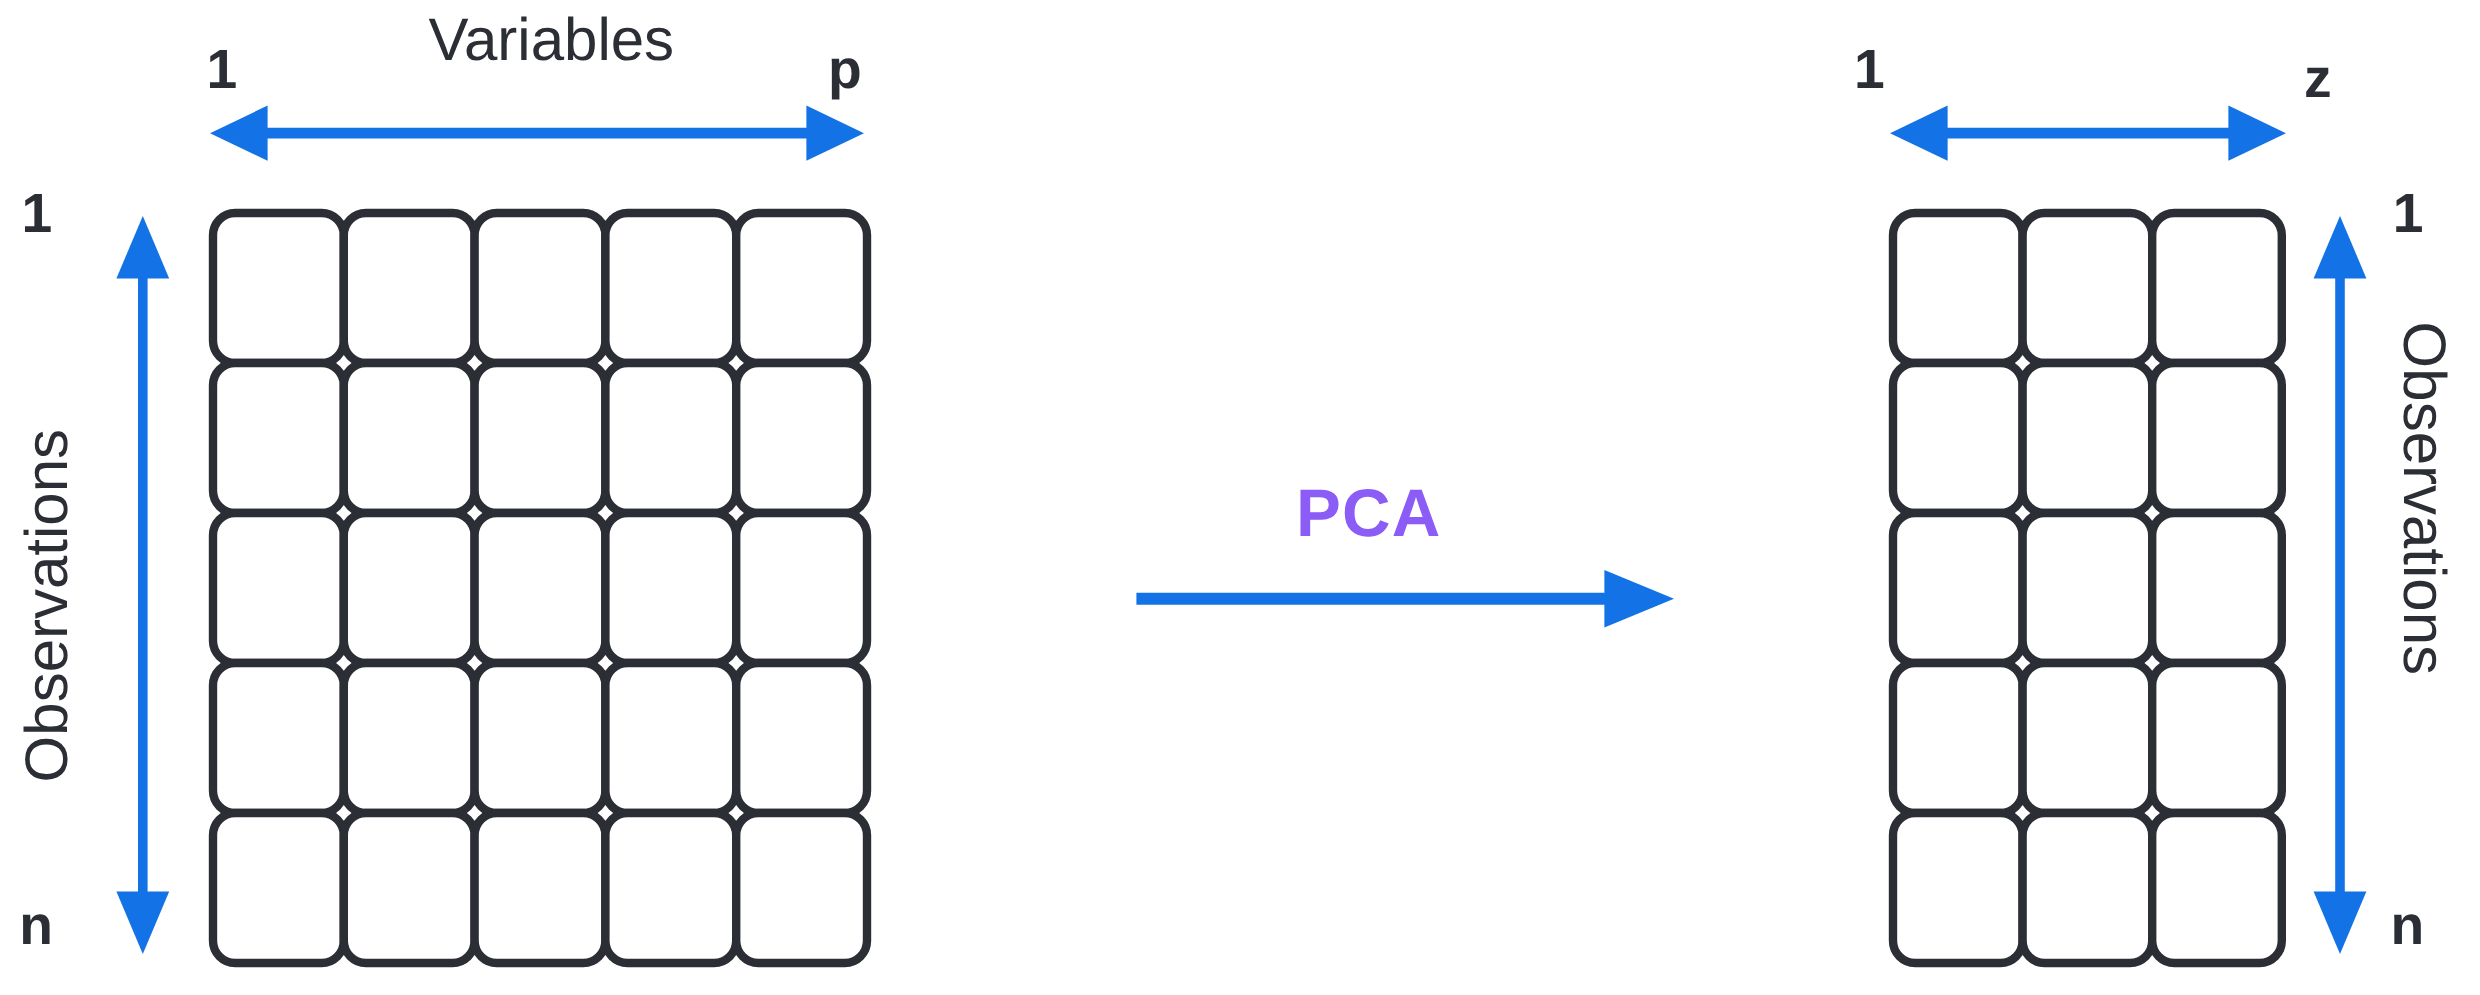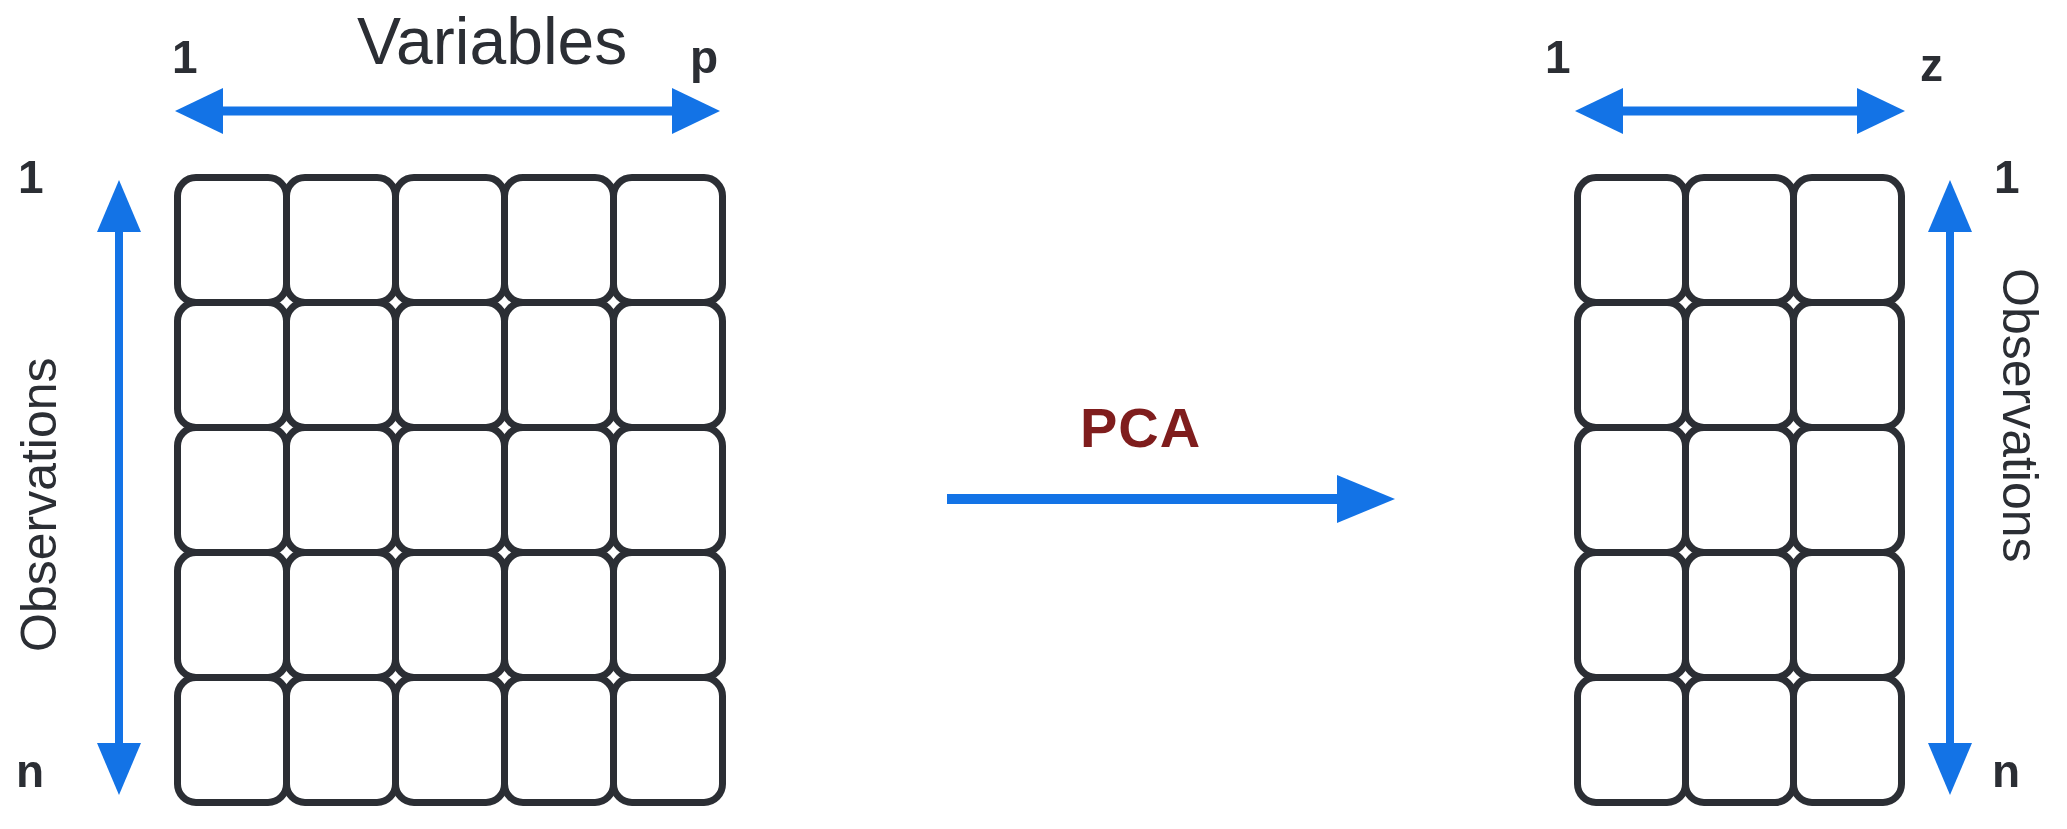--- a/index.html
+++ b/index.html
@@ -19,41 +19,41 @@
   }
   .abs { position: absolute; }
 
   
   .lbl {
     color: #2b2e34;
     white-space: nowrap;
     line-height: 1;
   }
   .lbl-axis-title {
-    font-size: 66px;
+    font-size: 50px;
     font-weight: 400;
   }
   .lbl-bound {
     font-size: 46px;
     font-weight: 700;
   }
   .lbl-rot-up {
     font-size: 50px;
     font-weight: 400;
     transform-origin: 0 0;
     transform: rotate(-90deg);
   }
   .lbl-rot-down {
     font-size: 50px;
     font-weight: 400;
     transform-origin: 0 0;
     transform: rotate(90deg);
   }
   .pca-label {
-    color: #7f1d1d;
+    color: #8b5cf6;
     font-size: 56px;
     font-weight: 700;
     letter-spacing: 1px;
     white-space: nowrap;
     line-height: 1;
   }
 
   
   .matrix {
     display: grid;

